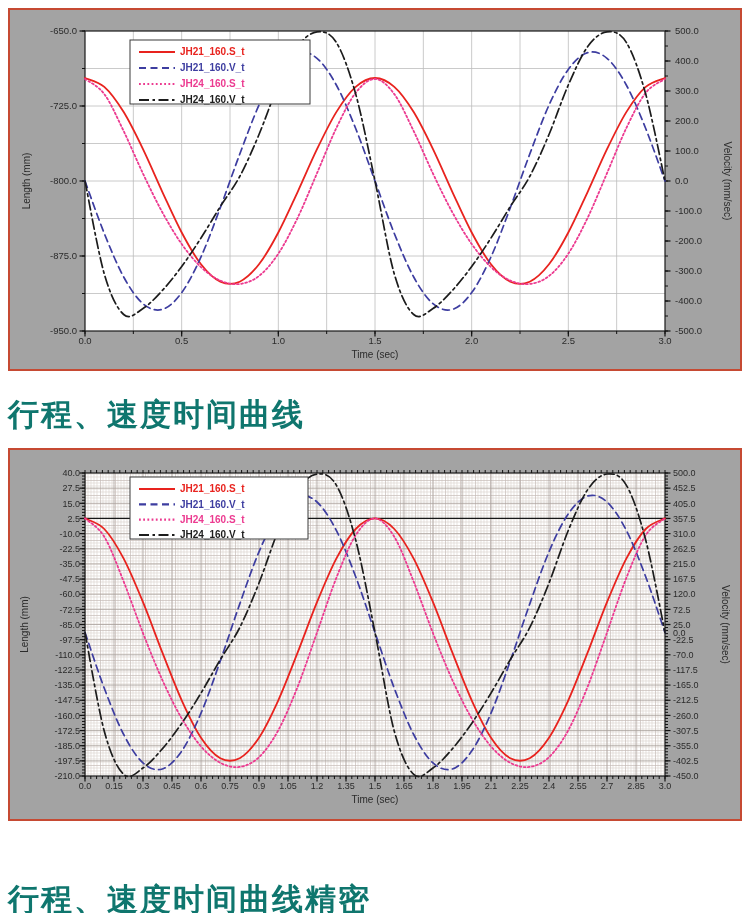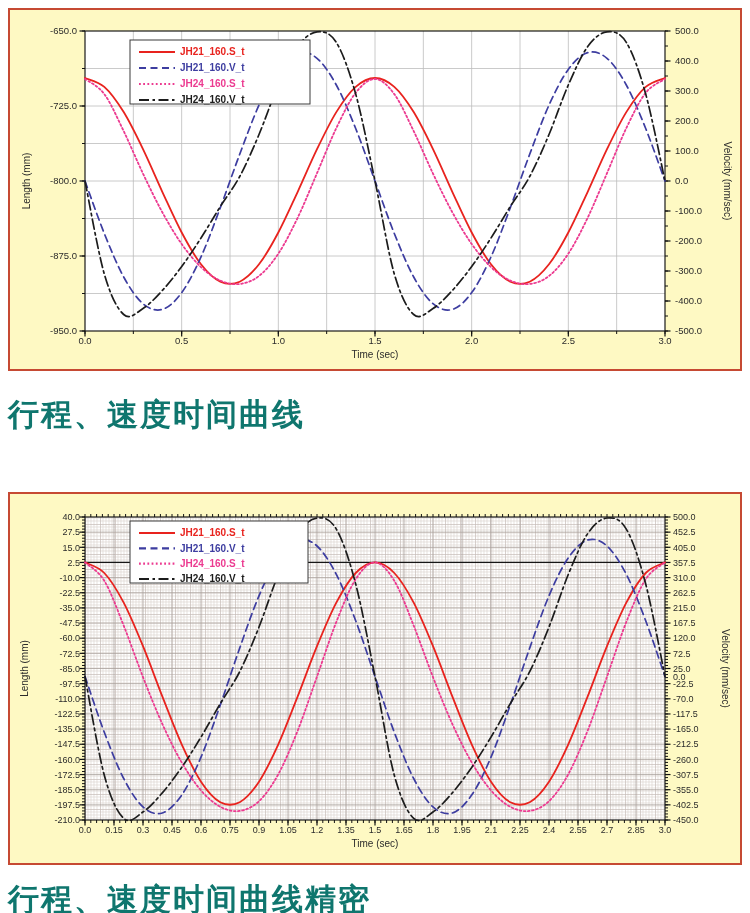--- a/index.html
+++ b/index.html
@@ -1,19 +1,19 @@
 <!DOCTYPE html>
 <html><head>
 <meta charset="utf-8">
 <style>
   html,body{margin:0;padding:0;background:#ffffff;}
   body{width:750px;height:913px;position:relative;font-family:"Liberation Sans",sans-serif;overflow:hidden;}
-  .chart-box{position:absolute;background:#fef9c3;border:2px solid #c64a33;}
+  .chart-box{position:absolute;background:#a3a3a3;border:2px solid #c64a33;}
   #chart-box-1{left:8px;top:8px;width:730px;height:359px;}
-  #chart-box-2{left:8px;top:492px;width:730px;height:369px;}
+  #chart-box-2{left:8px;top:448px;width:730px;height:369px;}
   .caption{position:absolute;left:8px;font-size:31px;font-weight:700;color:#0f766e;
            letter-spacing:2px;font-family:"DejaVu Sans","Liberation Sans",sans-serif;white-space:nowrap;}
   #caption-1{top:394px;}
   #caption-2{top:879px;}
   svg{display:block;}
   svg text{font-family:"Liberation Sans",sans-serif;}
 </style>
 </head>
 <body>
 

